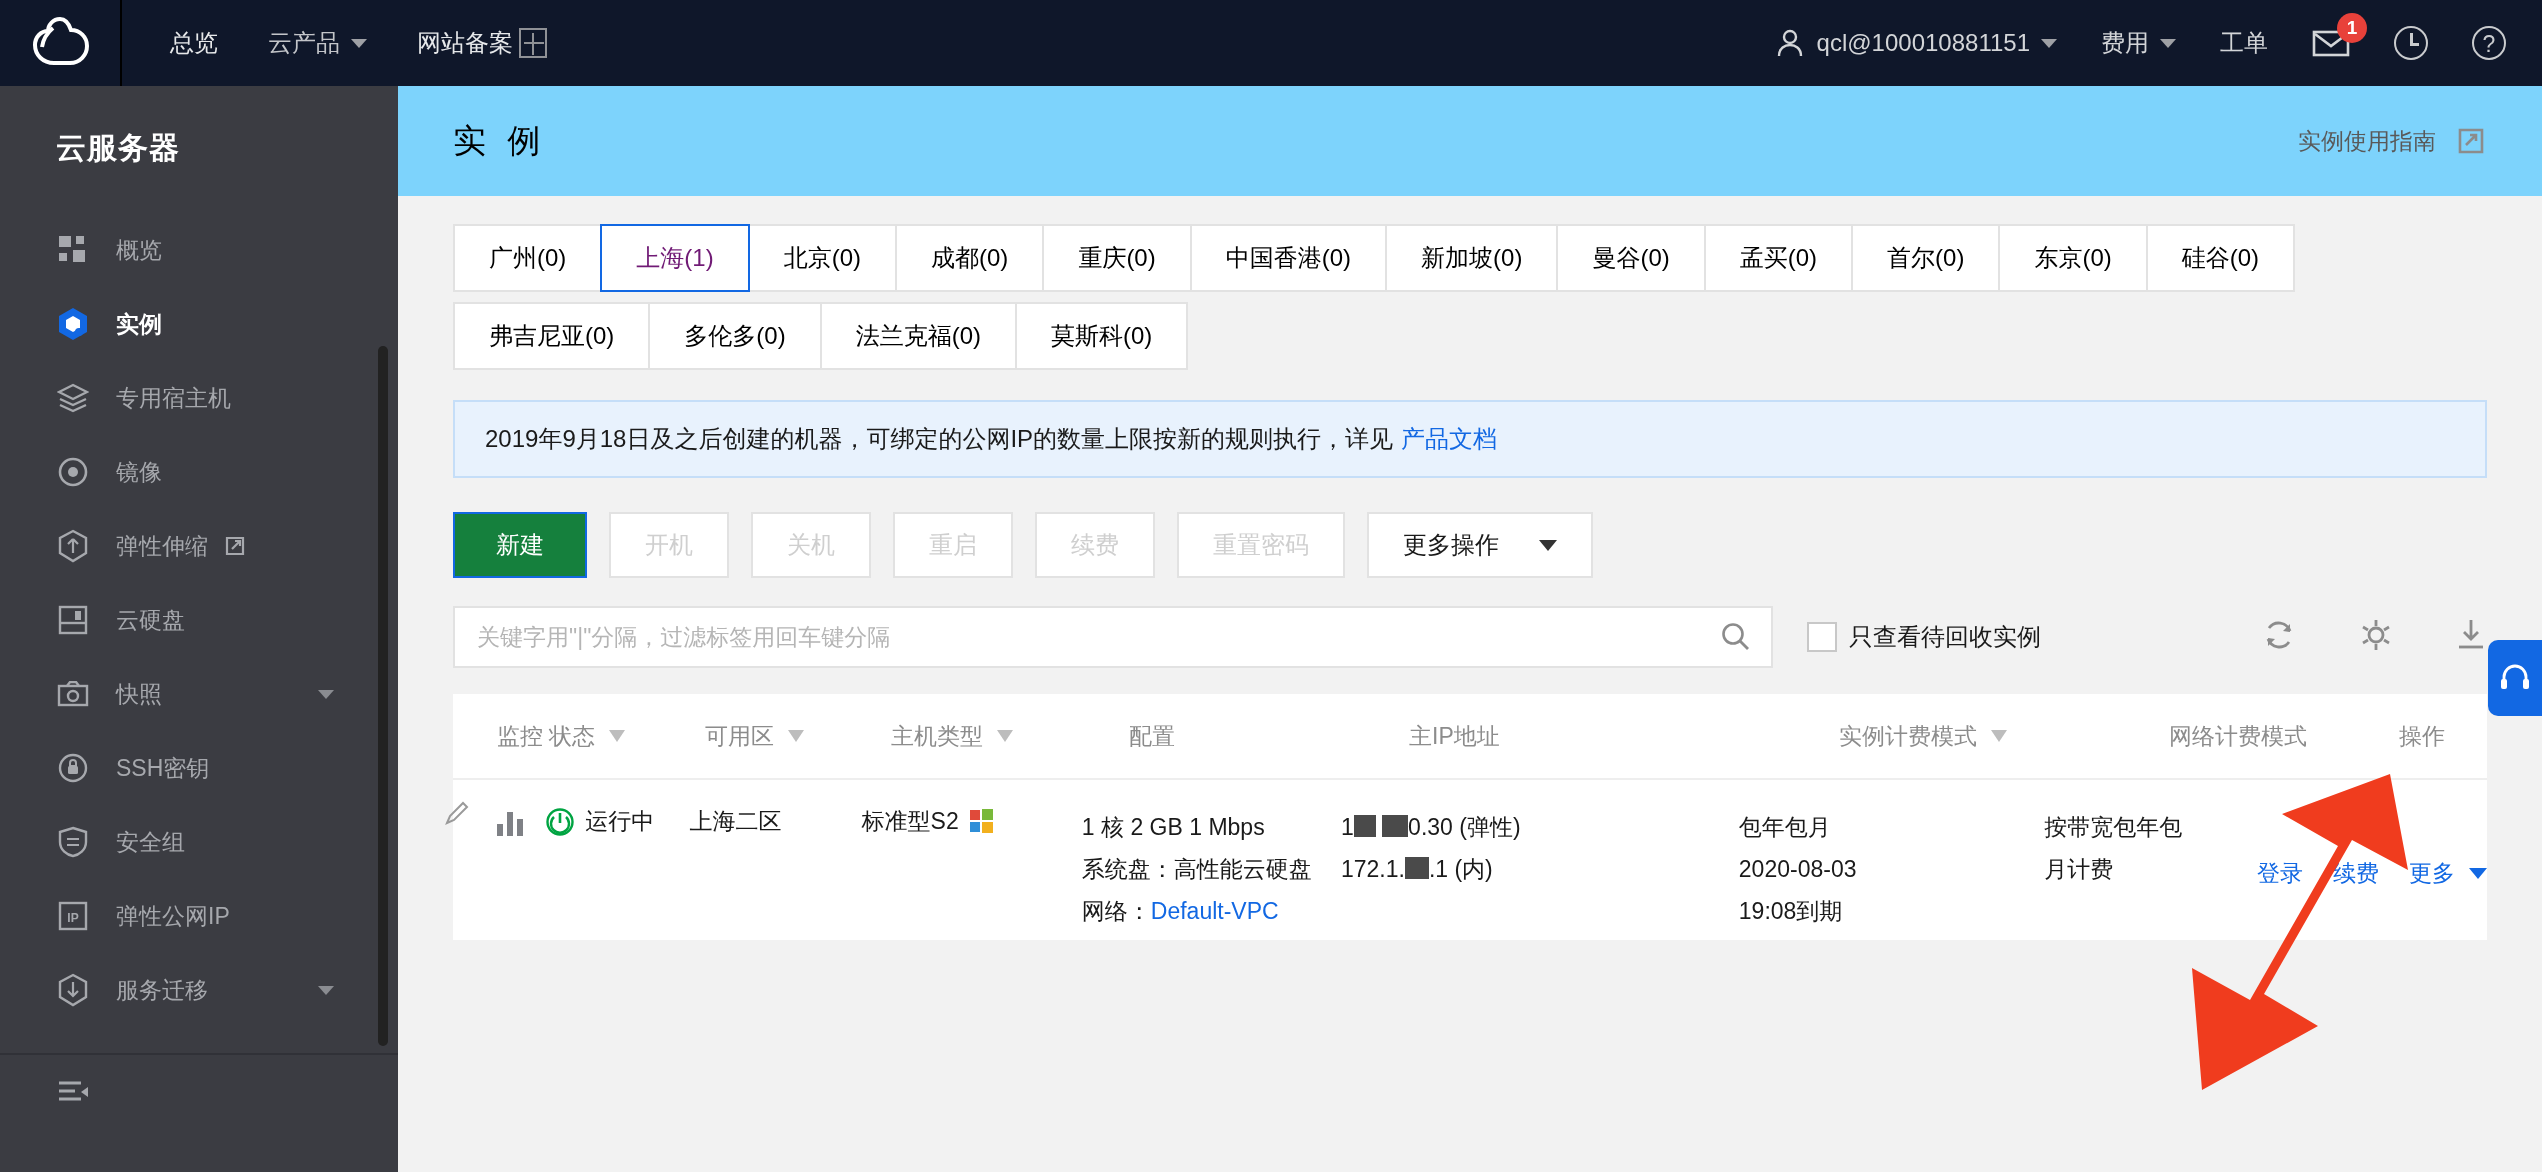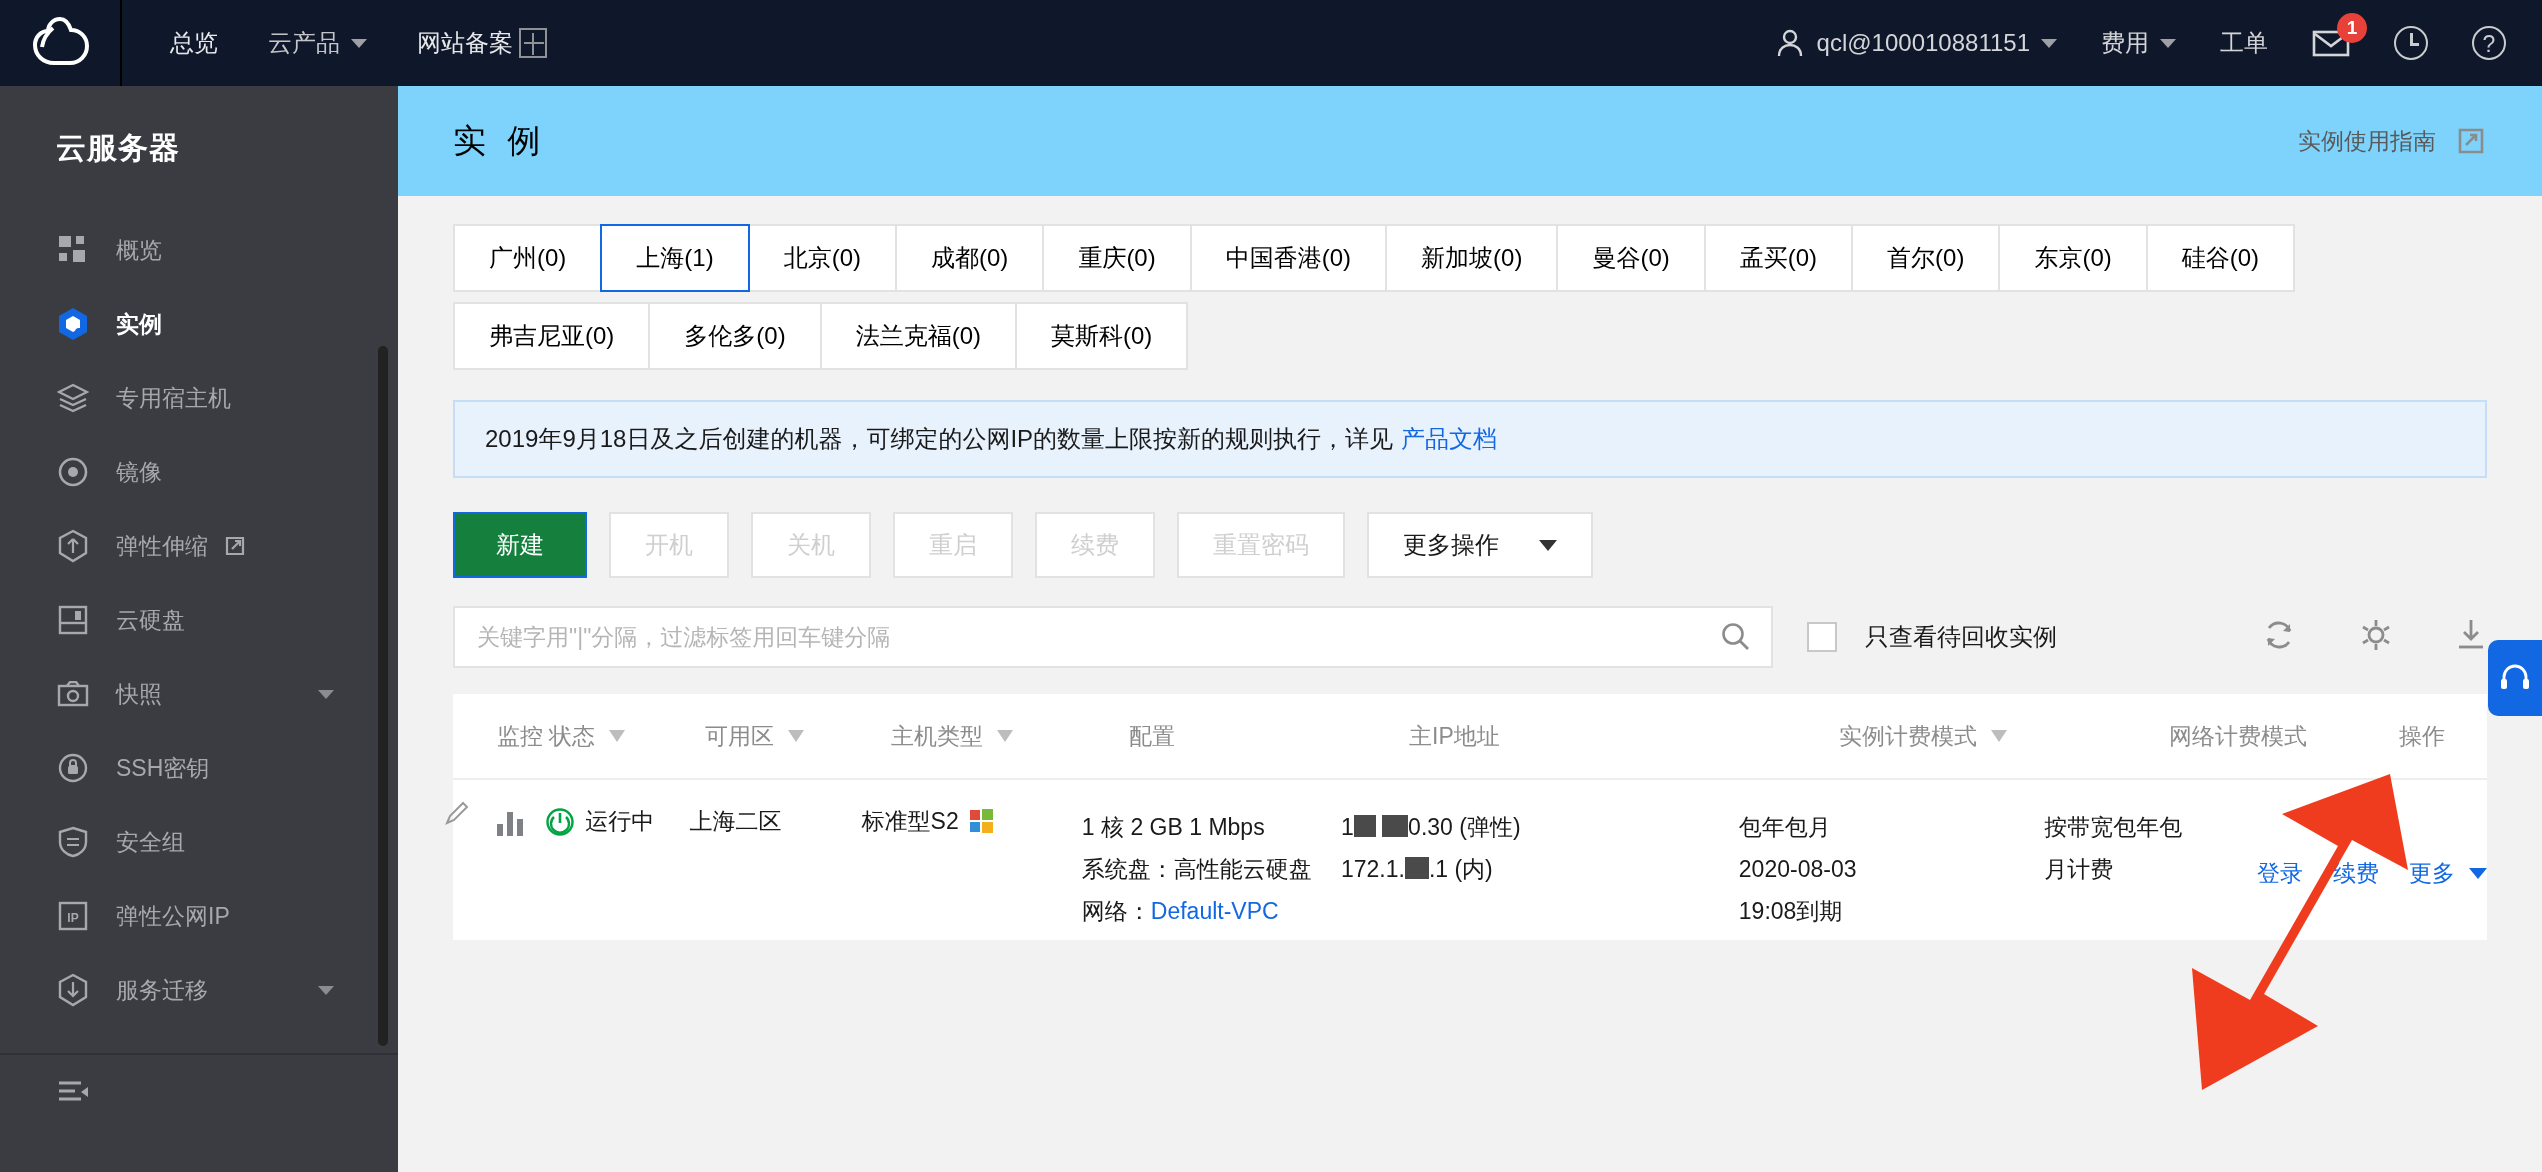--- a/index.html
+++ b/index.html
@@ -96,21 +96,21 @@
   .panel { padding: 28px 55px 0 55px; }
 
   
   .tabrow { display: flex; flex-wrap: wrap; }
   .tab {
     height: 68px; min-width: 0; padding: 0 34px;
     background: #fff; border: 2px solid #e2e2e2; margin-right: -2px;
     display: flex; align-items: center; justify-content: center;
     font-size: 24px; color: #000; white-space: nowrap;
   }
-  .tab.active { border: 2px solid #1268e3; color: #000000; position: relative; z-index: 2; }
+  .tab.active { border: 2px solid #1268e3; color: #701a75; position: relative; z-index: 2; }
   .tabrow.second { margin-top: 10px; }
 
   
   .notice {
     margin-top: 30px; height: 78px; background: #e8f2fd; border: 2px solid #c5def8;
     display: flex; align-items: center; padding: 0 30px;
     font-size: 24px; color: #1a1a1a;
   }
   .notice a { color: #1268e3; text-decoration: none; margin-left: 8px; }
 
@@ -139,21 +139,21 @@
     border: 0; outline: 0; font-size: 23px; color: #333; width: 1180px;
     font-family: "Liberation Sans", sans-serif; background: transparent;
   }
   .searchbox input::placeholder { color: #b5b5b5; }
   .search-btn {
     position: absolute; right: 0; top: 0; width: 72px; height: 58px;
     display: flex; align-items: center; justify-content: center;
   }
   .chk-wrap { display: flex; align-items: center; margin-left: 34px; }
   .chk { width: 30px; height: 30px; border: 2px solid #c8c8c8; background: #fff; }
-  .chk-label { font-size: 24px; color: #1a1a1a; margin-left: 28px; white-space: nowrap; }
+  .chk-label { font-size: 24px; color: #1a1a1a; margin-left: 12px; white-space: nowrap; }
   .tool-icons { margin-left: auto; display: flex; align-items: center; }
   .tool-icons > span { margin-left: 62px; }
 
   
   .table { margin-top: 26px; background: #fff; }
   .thead {
     height: 86px; background: #fff; border-bottom: 2px solid #eee;
     display: flex; align-items: center; font-size: 23px; color: #8c8c8c;
   }
   .th { display: flex; align-items: center; white-space: nowrap; }

